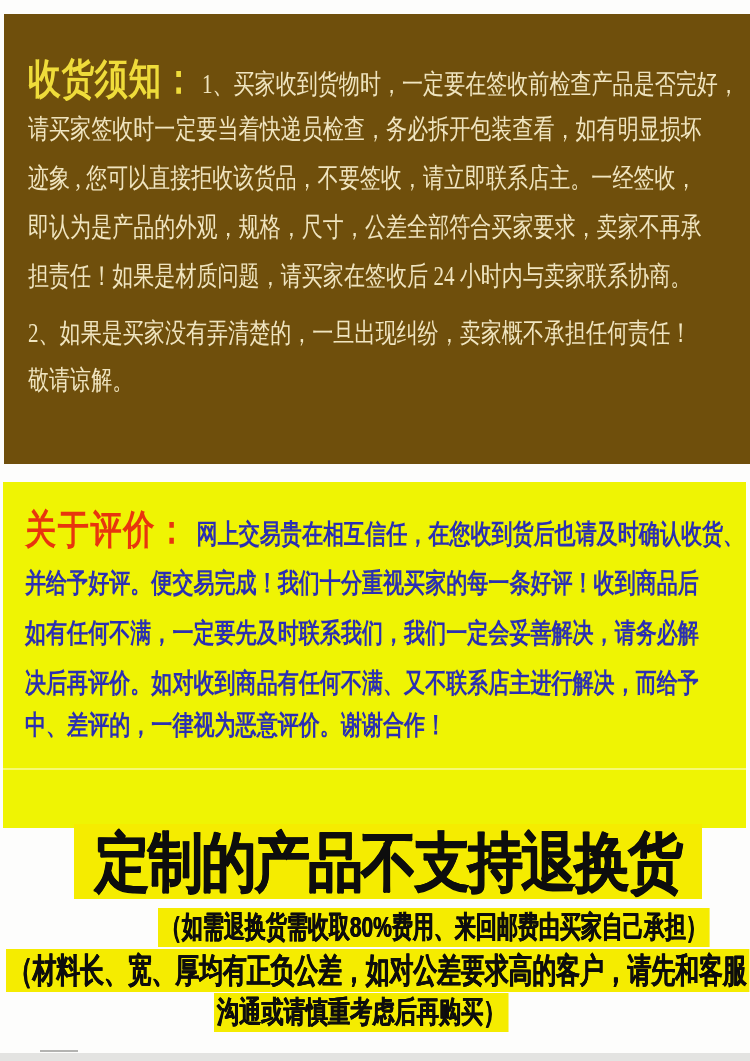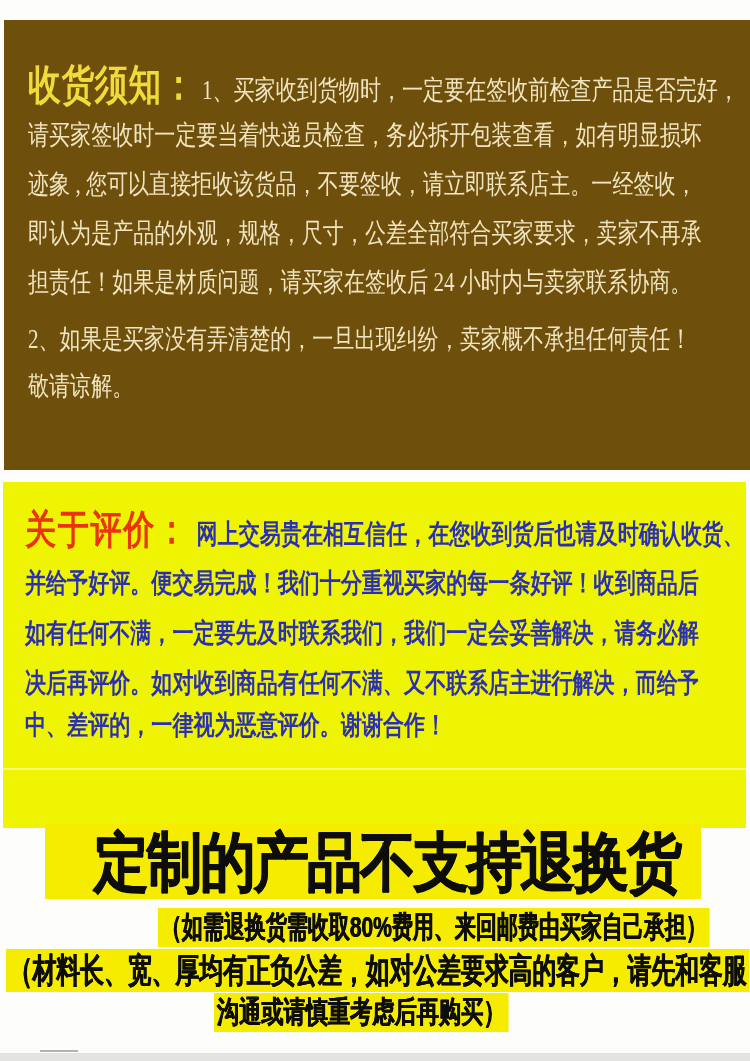--- a/index.html
+++ b/index.html
@@ -6,21 +6,21 @@
   body{
     width:750px;height:1061px;
     background:#ffffff;
     font-family:"Liberation Sans","DejaVu Sans",sans-serif;
     position:relative;overflow:hidden;
   }
   .page{position:absolute;left:0;top:0;width:750px;height:1061px;background:#fdfdfc;}
 
   
   .sec-notice{
-    position:absolute;left:4px;top:20px;width:746px;height:450px;
+    position:absolute;left:4px;top:14px;width:746px;height:450px;
     background:var(--brown-bg,#6F4F0C);
   }
   .n-line{
     position:absolute;left:24px;white-space:nowrap;line-height:1;
     font-family:"Liberation Serif","DejaVu Serif",serif;
     color:var(--notice-text,#F0E5C0);
     font-size:27px;
     transform:scaleX(0.78);transform-origin:left top;
   }
   .n-heading{
@@ -47,23 +47,23 @@
     color:var(--review-heading,#E8350E);
     letter-spacing:2px;padding-right:10px;
   }
   .r-divider{
     position:absolute;left:0;top:286px;width:100%;height:2px;
     background:rgba(255,255,255,0.45);
   }
 
   
   .banner-block{
-    position:absolute;left:45px;top:824px;width:628px;height:75px;
+    position:absolute;left:74px;top:824px;width:628px;height:75px;
     background:var(--highlight-yellow,#F5EC00);
-    display:flex;align-items:center;justify-content:center;overflow:visible;padding-left:28px;
+    display:flex;align-items:center;justify-content:center;overflow:visible;
   }
   .banner-text{
     white-space:nowrap;line-height:1;
     font-size:64px;font-weight:900;
     color:var(--banner-text,#0D0D0D);
     letter-spacing:-2px;
     transform:scaleX(0.86);transform-origin:center center;
     text-shadow:0.6px 0 currentColor,-0.6px 0 currentColor,0 0.6px currentColor;
   }
   .hl{

